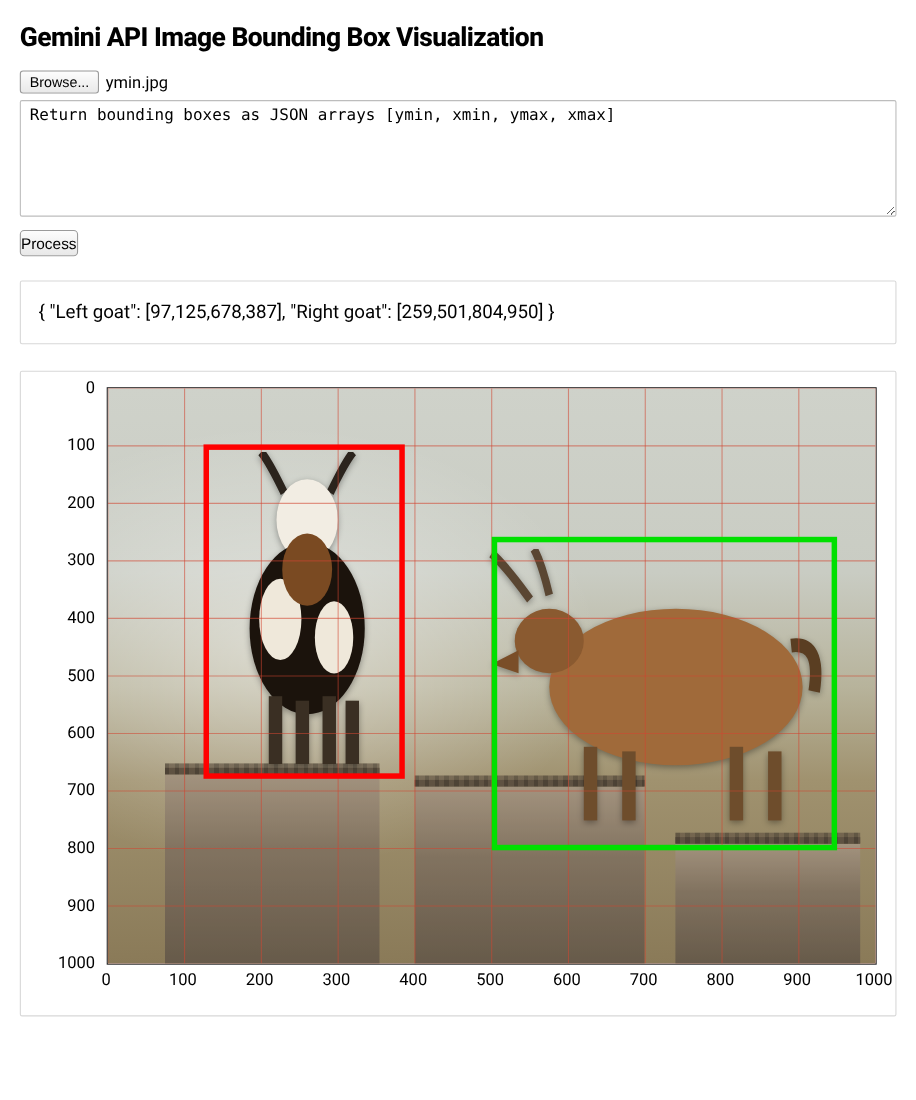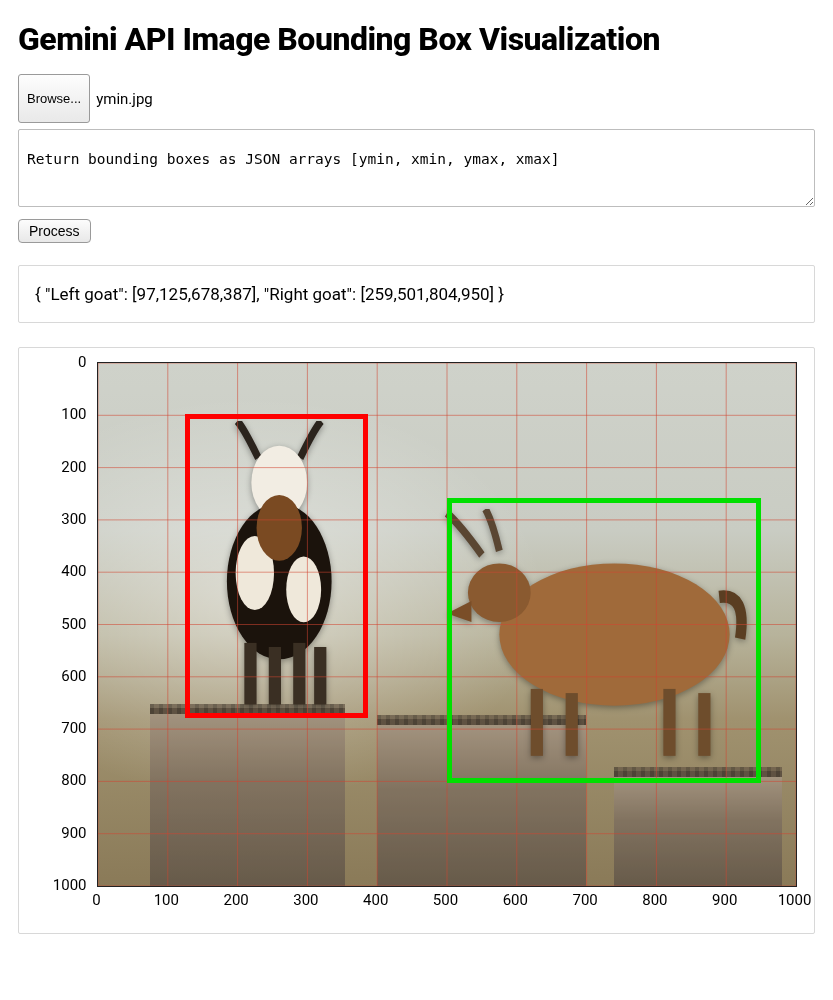--- a/index.html
+++ b/index.html
@@ -4,56 +4,56 @@
 <style>
   * { box-sizing: border-box; }
   html, body {
     margin: 0; padding: 0;
     font-family: -apple-system, BlinkMacSystemFont, "Segoe UI", Roboto, Helvetica, Arial, sans-serif;
     background: #fff; color: #000;
     width: 833px;
   }
   body { padding: 16px 18px 30px 18px; }
   h1 {
-    font-size: 32px;
+    font-size: 24px;
     font-weight: 800;
     margin: 4px 0 16px 0;
     letter-spacing: -0.5px;
   }
   .file-row {
     display: flex; align-items: center; gap: 6px;
     margin-bottom: 6px;
   }
   .browse-btn {
     font-size: 13px;
-    padding: 16px 8px;
+    padding: 2px 8px;
     border: 1px solid #9a9a9a;
     border-radius: 3px;
     background: linear-gradient(#fdfdfd,#e9e9e9);
     cursor: pointer;
   }
   .filename {
     font-size: 15px;
   }
   .prompt-area {
     width: 100%;
-    height: 78px;
+    height: 106px;
     font-family: ui-monospace, Menlo, Consolas, monospace;
     font-size: 14.5px;
-    padding: 20px 8px;
+    padding: 4px 8px;
     border: 1px solid #bdbdbd;
     border-radius: 2px;
     resize: both;
     background: #fff;
     line-height: 1.35;
   }
   .process-btn {
     margin-top: 8px;
     font-size: 14px;
-    padding: 3px 10px;
+    padding: 3px 0;
     border: 1px solid #9a9a9a;
     border-radius: 4px;
     background: linear-gradient(#fcfcfc,#e8e8e8);
     cursor: pointer;
   }
   .output-box {
     margin-top: 22px;
     border: 1px solid #d8d8d8;
     border-radius: 2px;
     padding: 18px 16px;

